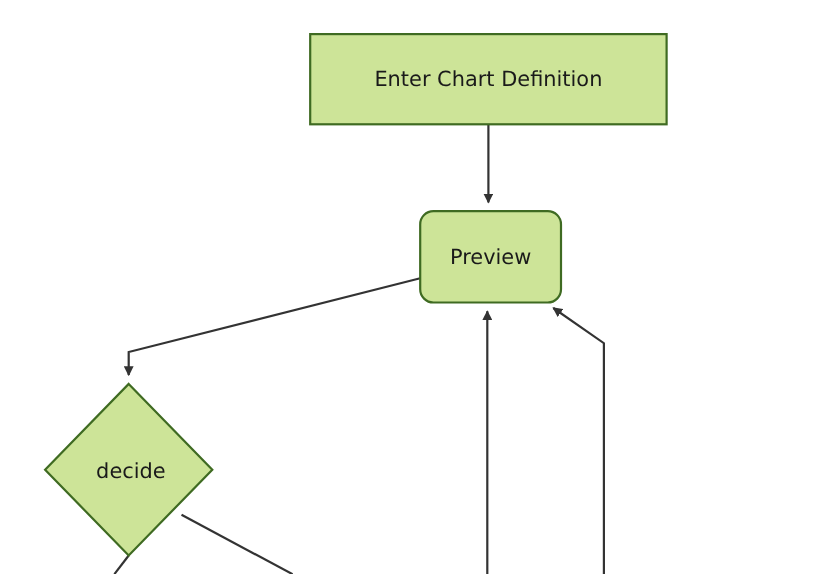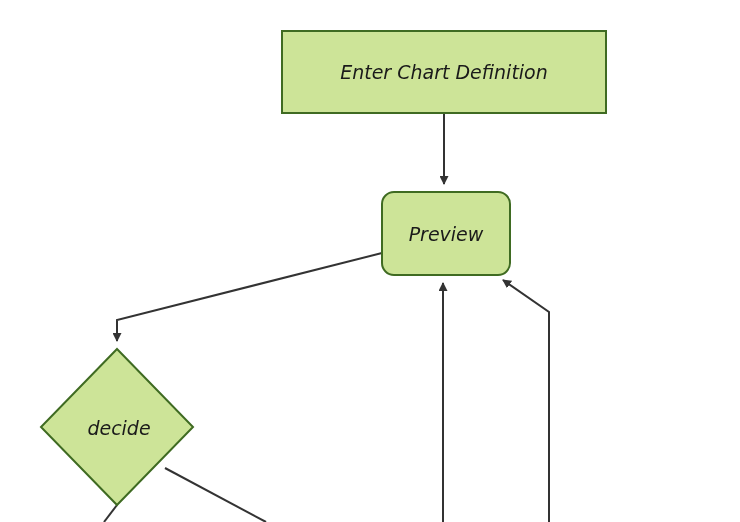--- a/index.html
+++ b/index.html
@@ -11,21 +11,20 @@
     width: 740px;
     height: 522px;
     overflow: hidden;
     font-family: "DejaVu Sans", "Liberation Sans", sans-serif;
   }
   #diagram-root {
     position: relative;
     width: 740px;
     height: 522px;
     background: #ffffff;
-    font-style: italic;
   }
   #flow-svg {
     position: absolute;
     top: 0;
     left: 0;
     width: 740px;
     height: 522px;
     display: block;
   }
   .node-shape {

